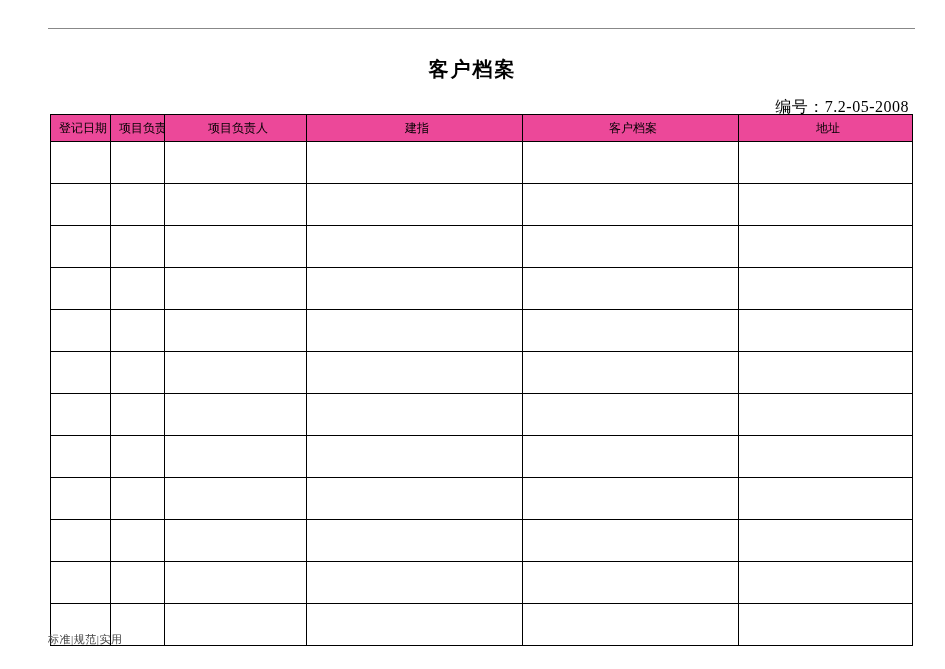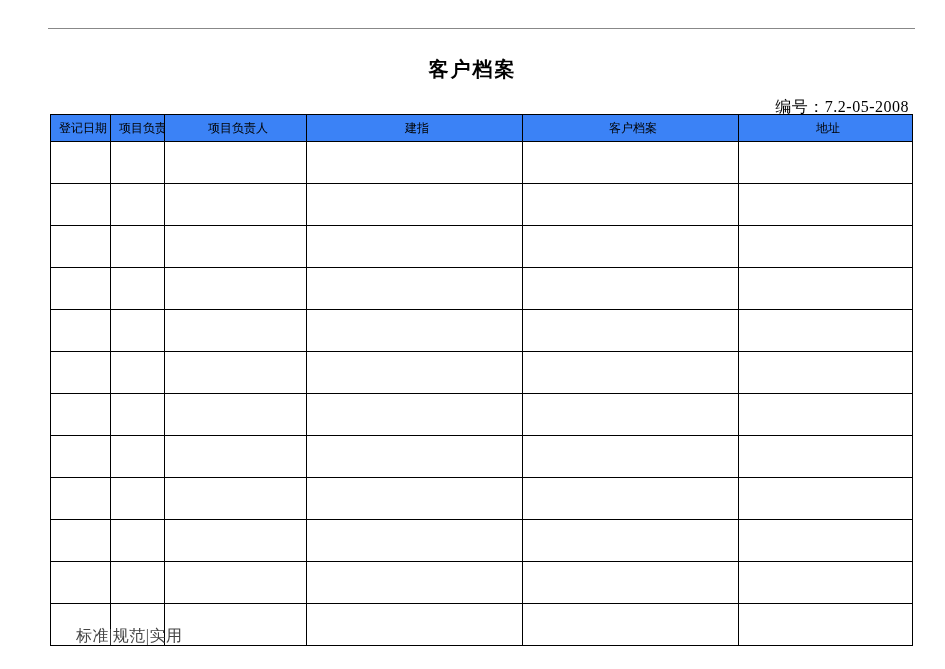--- a/index.html
+++ b/index.html
@@ -49,42 +49,41 @@
     .grid th, .grid td {
       border: 1px solid #000;
       height: 27px;
       padding: 0 3px;
       text-align: center;
       vertical-align: middle;
       font-weight: normal;
       font-size: 12px;
     }
     .grid th {
-      background: #3b82f6;
+      background: #ec4899;
       white-space: nowrap;
       overflow: hidden;
       padding-left: 8px;
     }
     .grid td {
       height: 42px;
     }
     col.c1 { width: 60px; }
     col.c2 { width: 54px; }
     col.c3 { width: 142px; }
     col.c4 { width: 216px; }
     col.c5 { width: 216px; }
     col.c6 { width: 174px; }
     .footer {
       position: absolute;
       left: 48px;
       bottom: 22px;
-      font-size: 16px;
+      font-size: 11px;
       color: #444;
       letter-spacing: 0.5px;
-      margin-left: 28px;
     }
   </style>
 </head>
 <body>
 
 <div class="top-rule"></div>
 
 <div class="title">客户档案</div>
 
 <div class="docnum">

